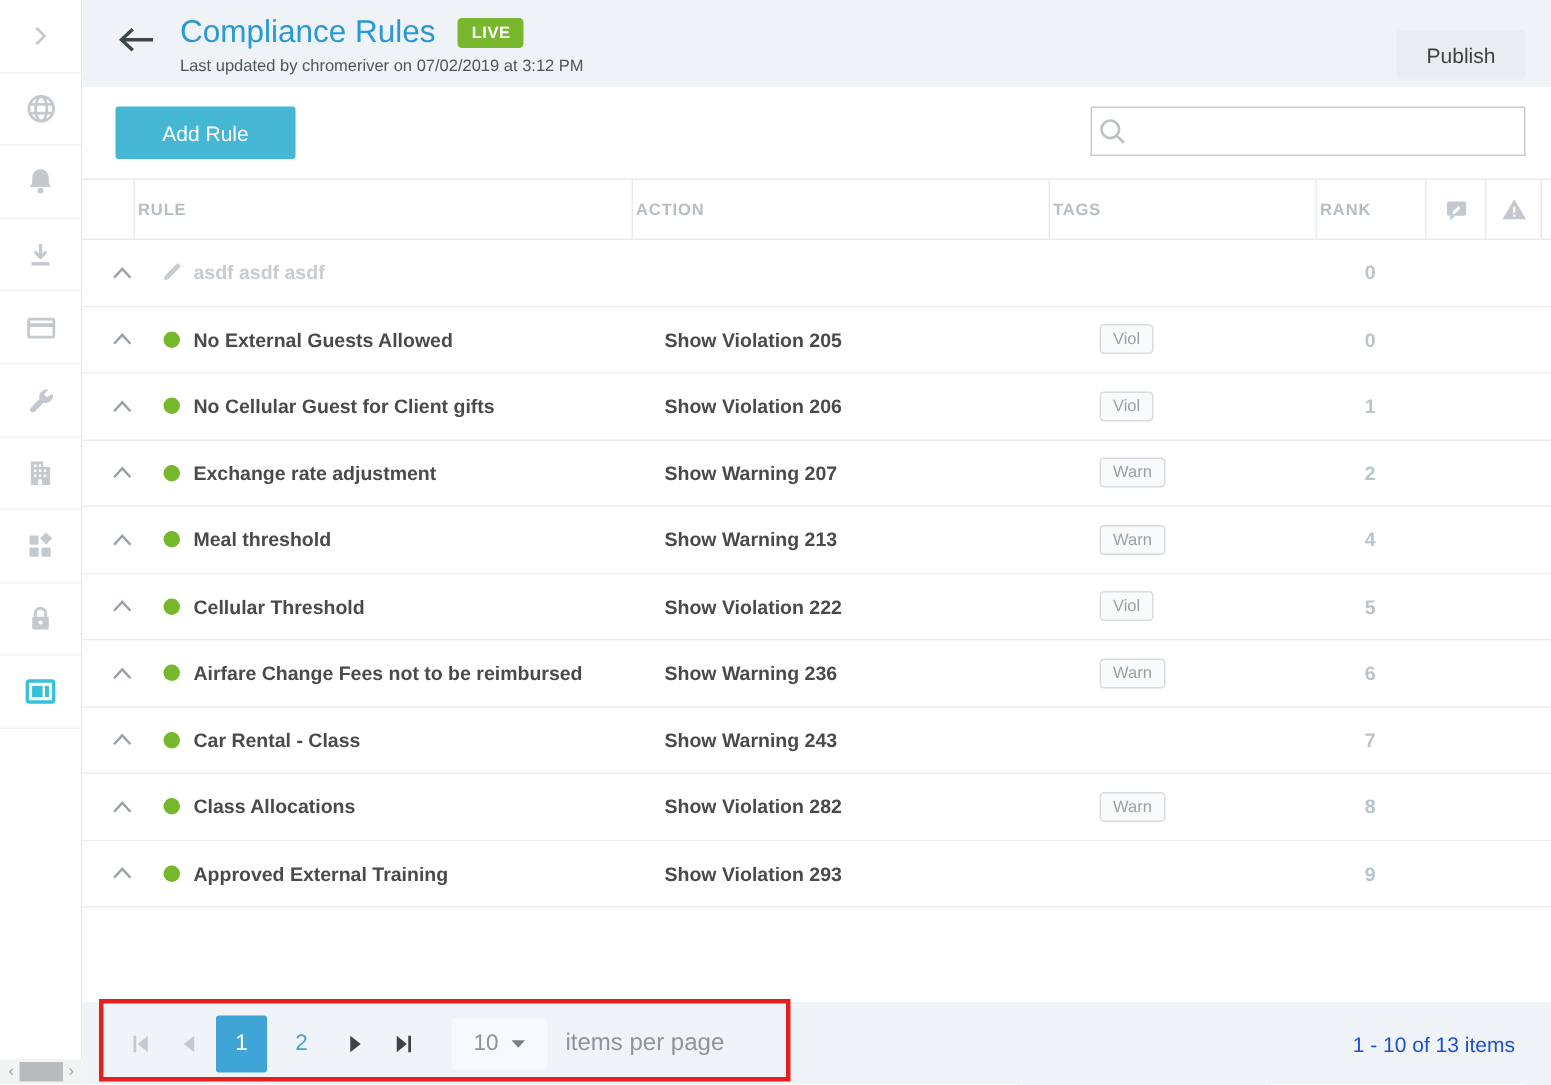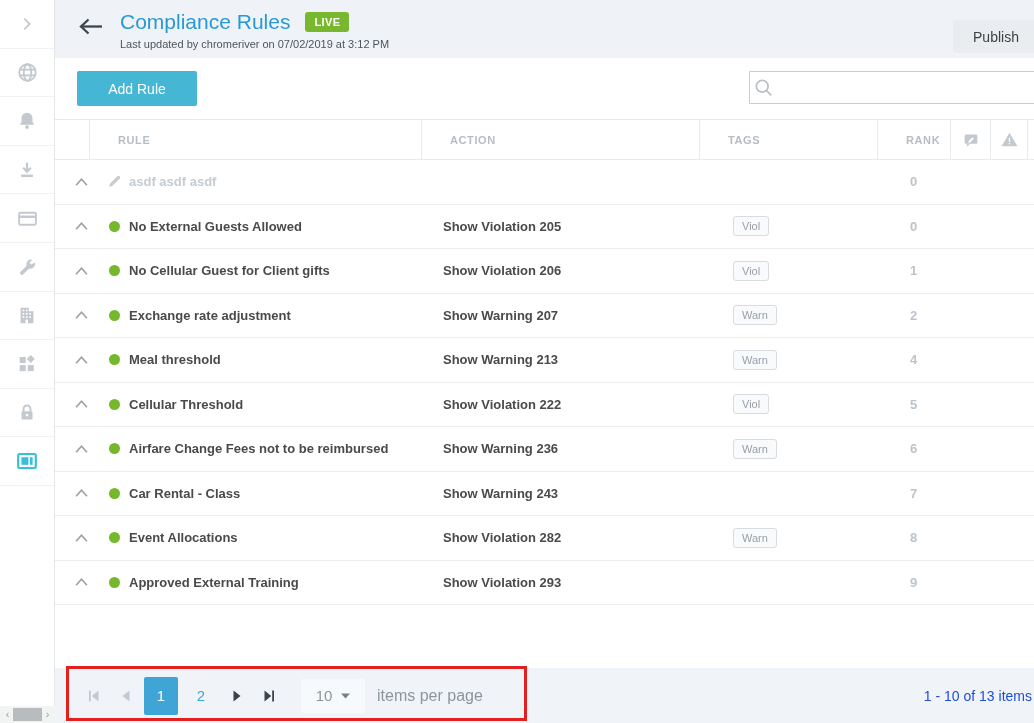--- a/index.html
+++ b/index.html
@@ -35,21 +35,21 @@
 
   .toolbar{height:61px;display:flex;justify-content:space-between;align-items:flex-start;padding:13px 17px 0 22px;background:#fff;flex:0 0 61px;}
   .add-rule-btn{width:120px;height:35px;background:var(--button_teal);color:#fff;border:none;border-radius:2px;font-size:14px;font-family:inherit;cursor:pointer;}
   .search-box{width:290px;height:33px;border:1px solid #c9cfd4;background:#fff;display:flex;align-items:center;}
   .search-box input{border:none;outline:none;flex:1;height:100%;padding:0 10px;font-size:15px;color:#555;font-family:inherit;background:transparent;}
   .search-box input::placeholder{color:#b9c0c6;}
   .search-icon-wrap{padding:0 9px 0 4px;display:flex;align-items:center;cursor:pointer;}
 
   
   .grid-header{display:grid;grid-template-columns:26px 332px 278px 178px 73px 40px 37px 1fr;height:41px;align-items:center;border-top:1px solid #e8ebed;border-bottom:1px solid #e8ebed;padding-left:8px;flex:0 0 41px;}
-  .gh-cell{color:#b6bdc3;font-size:11px;font-weight:700;letter-spacing:.6px;padding-left:28px;height:100%;display:flex;align-items:center;border-left:1px solid #e8ebed;}
+  .gh-cell{color:#b6bdc3;font-size:11px;font-weight:700;letter-spacing:.6px;padding-left:2px;height:100%;display:flex;align-items:center;border-left:1px solid #e8ebed;}
   .gh-cell:first-child{border-left:none;}
   .gh-cell.icon-cell{justify-content:center;padding-left:0;}
 
   .rules-body{flex:0 0 auto;}
   .rule-row{display:grid;grid-template-columns:36px 30px 292px 278px 178px 73px 40px 37px 1fr;height:44.5px;align-items:center;border-bottom:1px solid #ebedef;padding-left:8px;cursor:pointer;background:#fff;}
   .cell-chevron,.cell-status{display:flex;align-items:center;justify-content:center;}
   .cell-name{font-size:13px;font-weight:700;color:#4a4a4a;overflow:hidden;white-space:nowrap;}
   .cell-action{font-size:13px;font-weight:700;color:#4a4a4a;padding-left:22px;white-space:nowrap;}
   .cell-tags{padding-left:34px;}
   .tag-pill{display:inline-block;font-size:11px;color:#99a1a8;border:1px solid #d8dce0;background:#f8fafb;padding:3px 8px;border-radius:3px;}
@@ -388,21 +388,21 @@
   <div class="rule-row">
     <div class="cell-chevron">
       <svg width="15" height="10" viewBox="0 0 16 11">
               <polyline points="2,9 8,2.5 14,9" fill="none" stroke="#9aa1a8" stroke-width="1.8"></polyline>
             </svg>
     </div>
     <div class="cell-status">
       <span class="status-dot"></span>
 
     </div>
-    <div class="cell-name">Event Allocations</div>
+    <div class="cell-name">Class Allocations</div>
     <div class="cell-action">Show Violation 282</div>
     <div class="cell-tags">
       <span class="tag-pill">Warn</span>
     </div>
     <div class="cell-rank">8</div>
     <div></div>
     <div></div>
     <div></div>
   </div>
 

